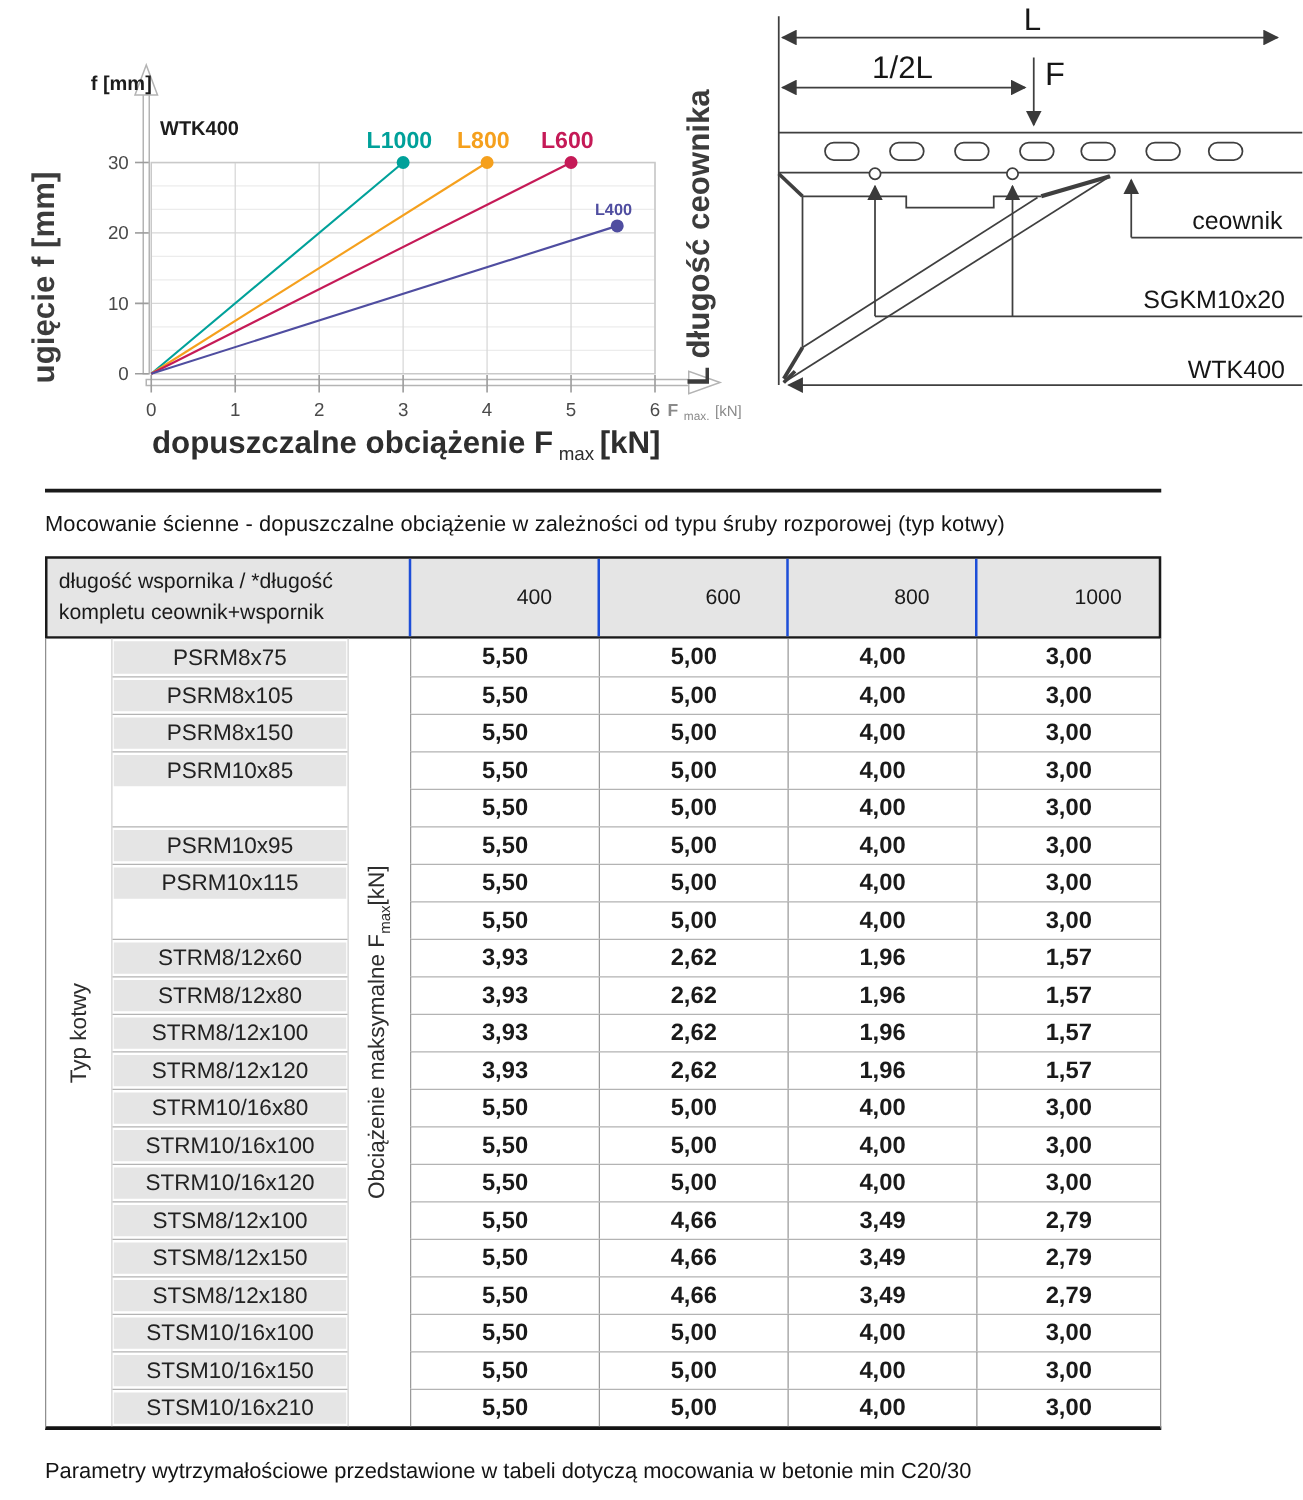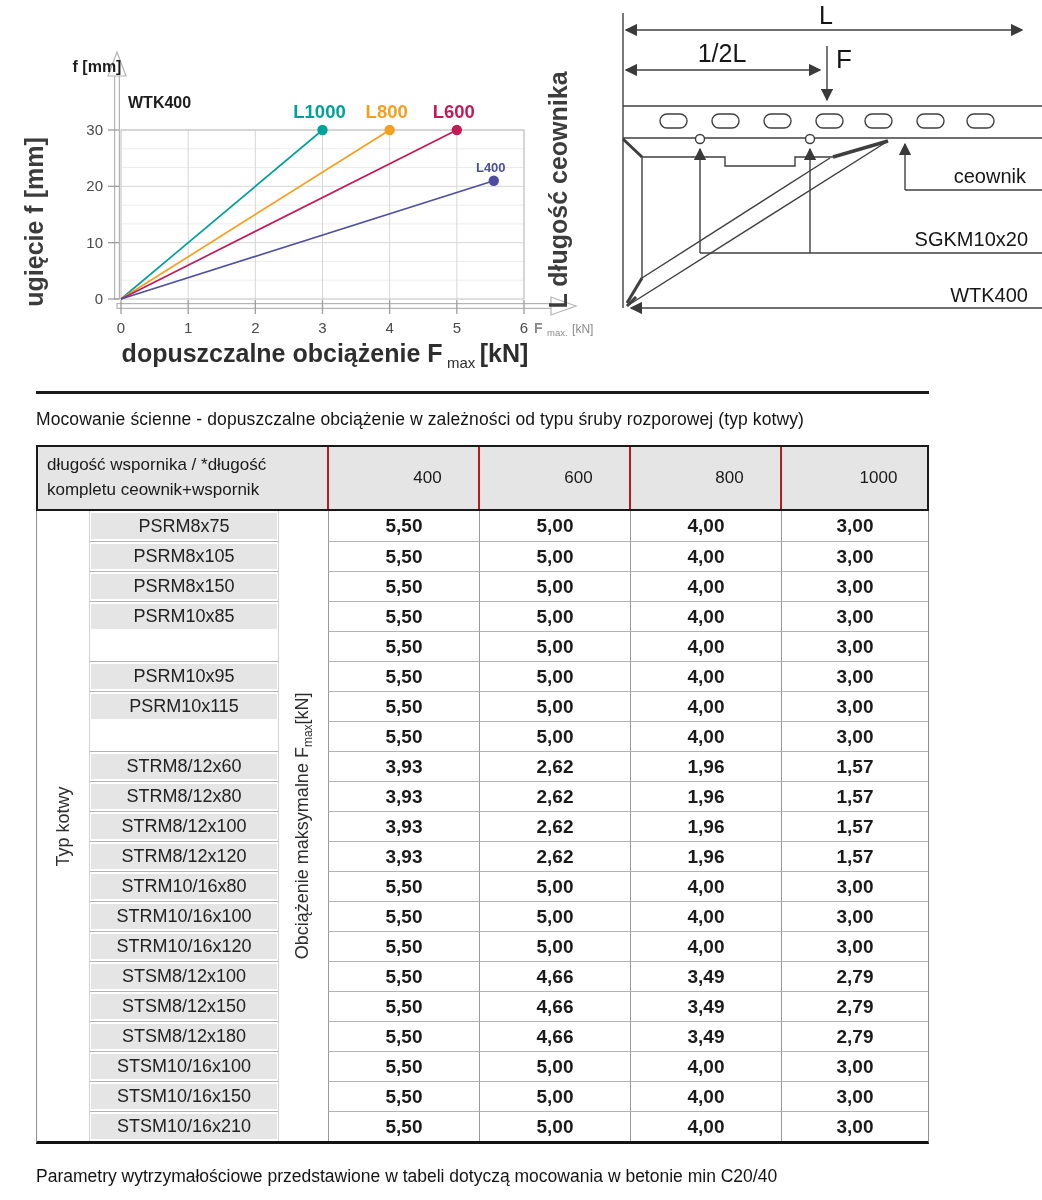--- a/index.html
+++ b/index.html
@@ -9,21 +9,21 @@
   svg text{font-family:"Liberation Sans","DejaVu Sans",sans-serif;}
 
   
   #table-block{position:absolute;left:36px;top:391px;width:893px;}
   #top-rule{height:3px;background:#1a1a1a;}
   #table-title{margin-top:15px;font-size:17.5px;color:#141414;letter-spacing:.1px;}
   #head-grid{margin-top:15px;display:grid;grid-template-columns:289px 151px 151px 151px 147px;
              height:62px;border:2px solid #1a1a1a;background:#e5e5e5;}
   .hcell{display:flex;align-items:center;justify-content:center;font-size:17px;}
   .hcell.first{justify-content:flex-start;padding:0 40px 0 9px;line-height:1.45;}
-  .hcell + .hcell{border-left:2px solid #b91c1c;padding-left:48px;}
+  .hcell + .hcell{border-left:2px solid #1d4ed8;padding-left:48px;}
   #body-grid{display:grid;grid-template-columns:53px 188px 50px 151px 151px 151px 147px;
              grid-auto-rows:30px;border-left:1px solid #8f8f8f;border-right:1px solid #8f8f8f;
              border-bottom:3px solid #141414;background:#fff;}
   .cell{display:flex;align-items:center;justify-content:center;}
   .bt{border-top:1px solid #b3b3b3;}
   .val{font-size:19px;font-weight:700;border-left:1px solid #9a9a9a;}
   .namecell{padding:2px 1px;}
   .namebox{flex:1;align-self:stretch;background:#e5e5e5;display:flex;align-items:center;
            justify-content:center;font-size:18px;color:#222;}
   .rotcol{display:flex;align-items:center;justify-content:center;}
@@ -333,14 +333,14 @@
         <div class="cell namecell bt" style="grid-area: 21 / 2;">
           <div class="namebox">STSM10/16x210</div>
         </div>
         <div class="cell val bt" style="grid-area: 21 / 4;">5,50</div>
         <div class="cell val bt" style="grid-area: 21 / 5;">5,00</div>
         <div class="cell val bt" style="grid-area: 21 / 6;">4,00</div>
         <div class="cell val bt" style="grid-area: 21 / 7;">3,00</div>
       </div>
   </div>
 
-  <div id="footnote">Parametry wytrzymałościowe przedstawione w tabeli dotyczą mocowania w betonie min C20/40</div>
+  <div id="footnote">Parametry wytrzymałościowe przedstawione w tabeli dotyczą mocowania w betonie min C20/30</div>
 </div>
 
 </body></html>

